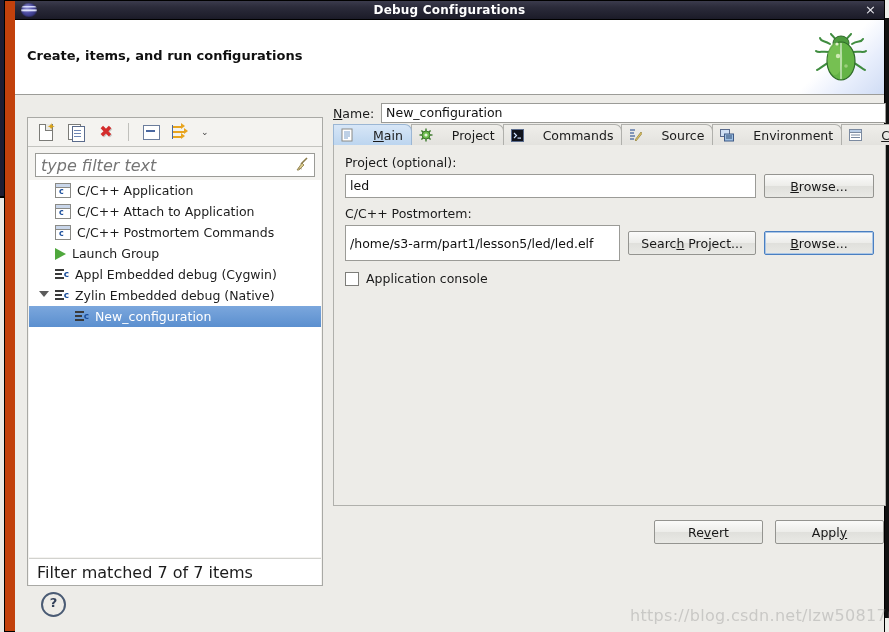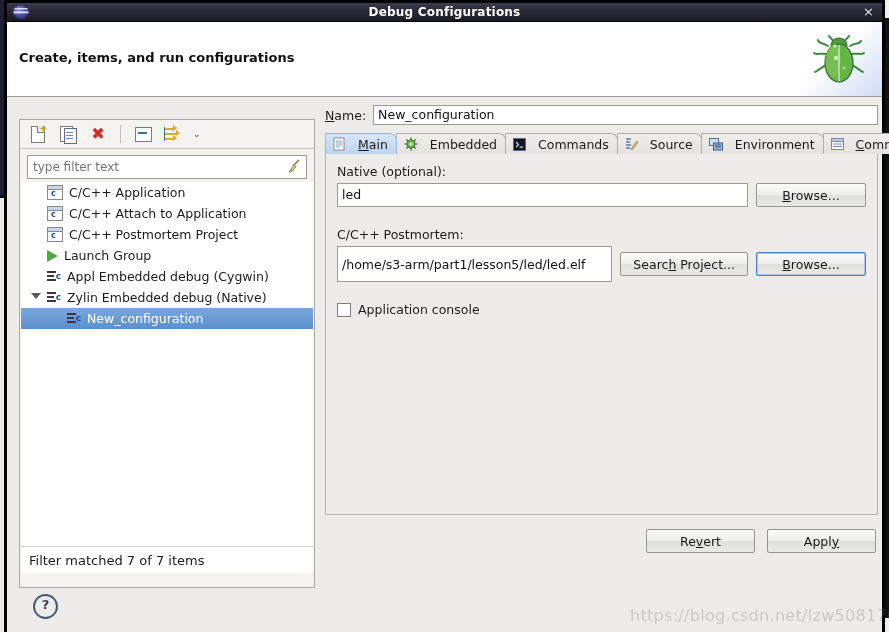--- a/index.html
+++ b/index.html
@@ -32,22 +32,23 @@
   .bg-right .thumb2 { position:absolute; right:20px; top:280px; width:6px; height:44px; background:#aac4e4; border:1px solid #87a7cf;}
   .bg-right .m1 { position:absolute; right:6px; top:214px; width:10px; height:2px; background:#222; }
   .bg-right .m2 { position:absolute; right:6px; top:222px; width:10px; height:2px; background:#222; }
   .bg-right .m3 { position:absolute; right:6px; top:176px; width:7px; height:1px; background:#555; }
 
   
   .window {
     position: absolute; left: 4px; top: 0px;
     width: 881px; height: 632px;
     background: #c2410c;
-    border: 3px solid #000000;
+    border: 1px solid #000000;
     box-sizing: border-box;
+    padding-left: 10px;
   }
   .titlebar {
     position: relative;
     height: 18px;
     background: linear-gradient(180deg,#3b3b4d 0%, #2b2b3a 35%, #1b1b28 100%);
     color: #ffffff;
     display: flex; align-items: center;
     border-bottom: 1px solid #000;
   }
   .title-icon {
@@ -143,22 +144,22 @@
     margin: 6px 7px 0 7px;
     height: 22px;
     background: #fff;
     border: 1px solid #9b9b97;
     display:flex; align-items:center;
     position: relative;
   }
   .filter-box input {
     border: 0; outline: 0; background: transparent;
     font-family: "DejaVu Sans", "Liberation Sans", sans-serif;
-    font-size: 12px; color: #777;
-    padding-left: 5px; width: 240px;
+    font-size: 16px; color: #777;
+    padding-left: 5px; width: 240px; font-style: italic;
   }
   .broom { position:absolute; right:5px; top:3px; width:14px; height:14px; }
 
   .tree { position: absolute; left:1px; right:1px; top: 62px; bottom: 28px; background:#fff; overflow:hidden; }
   .tree-item {
     height: 21px; display:flex; align-items:center; gap:6px;
     padding-left: 26px; font-size: 12.5px; color:#1c1c1c; cursor:default;
   }
   .tree-item.child { padding-left: 46px; }
   .tree-item.selected { background: linear-gradient(180deg,#7ba7dd 0%, #5b8fcf 100%); color:#fff; }
@@ -169,61 +170,61 @@
   .ic-ccpp { width:14px;height:13px;background:#fff;border:1px solid #8a8a86; position:relative; flex:none;}
   .ic-ccpp .bar { position:absolute;left:0;top:0;right:0;height:3px;background:#c9d6ea;border-bottom:1px solid #8a8a86;}
   .ic-ccpp .c { position:absolute;left:3px;top:3px;font-size:8px;line-height:9px;color:#1c4f9c;font-weight:bold;}
   .ic-play { width:0;height:0;border-left:11px solid #4fa83d;border-top:6px solid transparent;border-bottom:6px solid transparent; flex:none;}
   .ic-zyl { width:14px;height:13px; position:relative; flex:none;}
   .ic-zyl .l { position:absolute;left:0;height:2px;background:#3a3a3a;}
   .ic-zyl .l1{top:1px;width:9px;} .ic-zyl .l2{top:5px;width:7px;} .ic-zyl .l3{top:9px;width:9px;}
   .ic-zyl .c { position:absolute;right:0;top:2px;font-size:9px;line-height:9px;color:#1c4f9c;font-weight:bold;}
 
   .filter-status {
-    position: absolute; left:1px; right:1px; bottom:14px; height: 26px;
+    position: absolute; left:1px; right:1px; bottom:0; height: 26px;
     display:flex; align-items:center; padding-left: 8px;
-    font-size: 13px; color:#1b1b1b; background:#fff; border-top:1px solid #d2d2ce;
+    font-size: 16px; color:#1b1b1b; background:#fff; border-top:1px solid #d2d2ce;
   }
 
   
   .right-panel { position:absolute; left: 318px; top: 8px; width: 553px; }
-  .name-row { display:flex; align-items:center; gap: 7px; margin-bottom: 7px; }
+  .name-row { display:flex; align-items:center; gap: 7px; }
   .name-label { font-size: 12.5px; color:#1b1b1b; }
   .name-label u { text-decoration: underline; }
   .txt {
     background:#fff; border:1px solid #9b9b97; height:20px;
     font-size:12.5px; color:#111; padding: 0 4px; line-height:20px;
     box-sizing: border-box; font-family:"DejaVu Sans","Liberation Sans",sans-serif;
     outline: none;
   }
   .name-input { flex:1; }
 
   .tabs { display:flex; align-items:flex-end; height: 22px; position:relative; z-index:2;}
   .tab {
-    display:flex; align-items:center; gap:12px;
+    display:flex; align-items:center; gap:19px;
     height: 21px; padding: 0 8px 0 7px;
     font-size: 12.5px; color:#1a1a1a;
     background: linear-gradient(180deg,#efeeea 0%, #e3e2de 100%);
     border:1px solid #b0b0ac; border-bottom: none;
     border-radius: 0 7px 0 0;
     margin-right: -1px; cursor: default; box-sizing:border-box;
   }
   .tab.active {
     background: linear-gradient(180deg,#d7e6f7 0%, #bcd5ef 100%);
     border-color:#9bb6d4; z-index: 3;
   }
   .tab u { text-decoration: underline; }
 
   .tab-body {
     border: 1px solid #b0b0ac; background: #edece8;
     height: 362px; margin-top: -1px; padding: 10px 11px 0 11px;
     box-sizing: border-box; position: relative;
   }
   .field-label { font-size:12.5px; color:#1b1b1b; margin: 0 0 4px 0; }
-  .row { display:flex; align-items:center; gap: 8px; margin-bottom: 20px; }
+  .row { display:flex; align-items:center; gap: 8px; margin-bottom: 8px; }
 
   .btn {
     background: linear-gradient(180deg,#fbfbfa 0%, #ededea 48%, #e0e0dc 52%, #e9e9e5 100%);
     border: 1px solid #949490; border-radius: 2px;
     font-size: 12.5px; color:#181818; height: 24px;
     padding: 0 12px; cursor: default;
     font-family:"DejaVu Sans","Liberation Sans",sans-serif;
     box-sizing: border-box; white-space: nowrap;
   }
   .btn u { text-decoration: underline; }
@@ -374,21 +375,21 @@
                 </span>
               <span>C/C++ Attach to Application</span>
             </div>
           </div>
           <div class="ti-wrap">
             <div class="tree-item">
               <span class="ic-ccpp">
                   <span class="bar"></span>
                   <span class="c">c</span>
                 </span>
-              <span>C/C++ Postmortem Project</span>
+              <span>C/C++ Postmortem Commands</span>
             </div>
           </div>
           <div class="ti-wrap">
             <div class="tree-item">
               <span class="ic-play"></span>
               <span>Launch Group</span>
             </div>
           </div>
           <div class="ti-wrap">
             <div class="tree-item">
@@ -455,21 +456,21 @@
                   <line x1="7" y1="11" x2="7" y2="13.5"></line>
                 <line x1="0.5" y1="7" x2="3" y2="7"></line>
                   <line x1="11" y1="7" x2="13.5" y2="7"></line>
                 <line x1="2.4" y1="2.4" x2="4.2" y2="4.2"></line>
                   <line x1="9.8" y1="9.8" x2="11.6" y2="11.6"></line>
                 <line x1="11.6" y1="2.4" x2="9.8" y2="4.2"></line>
                   <line x1="4.2" y1="9.8" x2="2.4" y2="11.6"></line>
               </g>
               <circle cx="7" cy="7" r="1.6" fill="#e8f5de"></circle>
             </svg>
-            <span>Embedded</span>
+            <span>Project</span>
           </div>
           <div class="tab">
             <svg width="13" height="13" viewBox="0 0 13 13">
               <rect x="0.5" y="0.5" width="12" height="12" fill="#10131c" stroke="#5a6b8c"></rect>
               <path d="M3 4 L5.5 6.5 L3 9" stroke="#cfe2ff" stroke-width="1.2" fill="none"></path>
               <rect x="6.5" y="8.5" width="3.5" height="1.2" fill="#cfe2ff"></rect>
             </svg>
             <span>Commands</span>
           </div>
           <div class="tab">
@@ -498,21 +499,21 @@
               <rect x="0.5" y="0.5" width="12" height="11" fill="#fff" stroke="#7b8aa0"></rect>
               <rect x="0.5" y="0.5" width="12" height="3" fill="#b9cde6" stroke="#7b8aa0"></rect>
               <line x1="2" y1="6" x2="11" y2="6" stroke="#7b8aa0"></line>
               <line x1="2" y1="8.5" x2="11" y2="8.5" stroke="#7b8aa0"></line>
             </svg>
             <span><u>C</u>ommon</span>
           </div>
         </div>
 
         <div class="tab-body">
-          <div class="field-label">Native (optional):</div>
+          <div class="field-label">Project (optional):</div>
           <div class="row">
             <input class="txt" style="flex: 1 1 0%; height: 24px; line-height: 24px;" type="text" value="led">
             <button class="btn" style="width:110px"><u>B</u>rowse...</button>
           </div>
 
           <div class="field-label">C/C++ Postmortem:</div>
           <div class="row">
             <input class="txt" style="flex: 1 1 0%; height: 36px; line-height: 24px;" type="text" value="/home/s3-arm/part1/lesson5/led/led.elf">
             <button class="btn">Searc<u>h</u> Project...</button>
             <button class="btn focus" style="width:110px"><u>B</u>rowse...</button>

